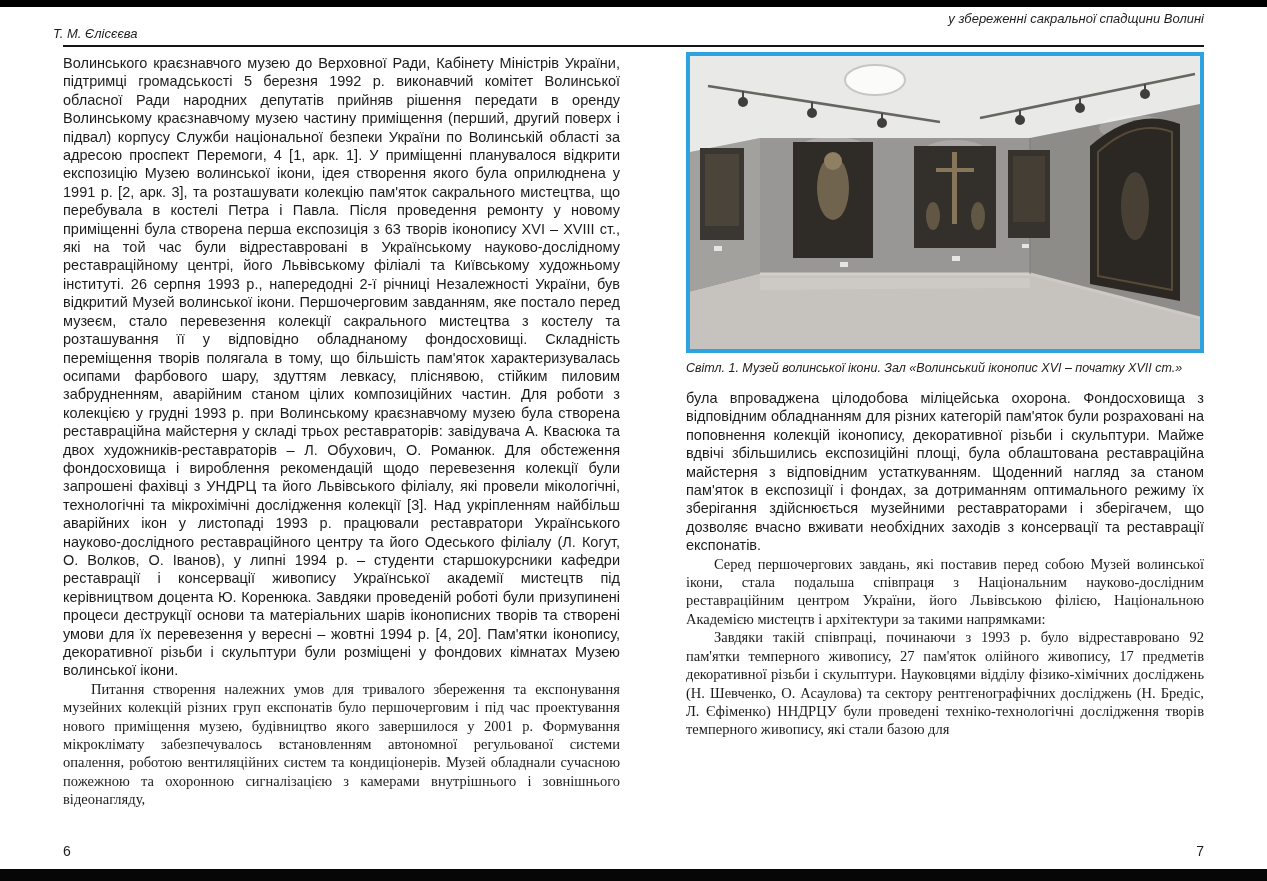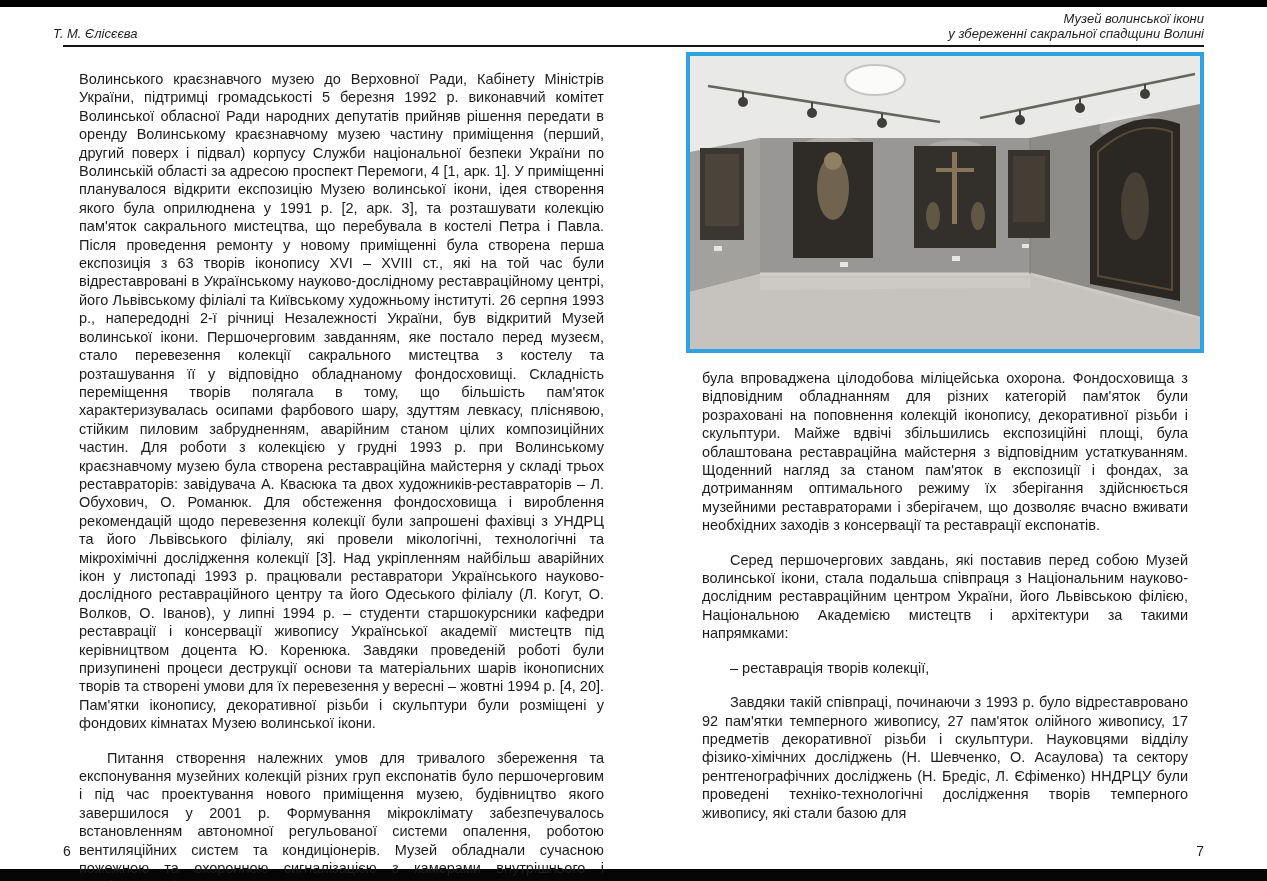--- a/index.html
+++ b/index.html
@@ -12,43 +12,42 @@
   .edge-bottom { position:absolute; bottom:0; left:0; width:100%; height:12px; background:#060606; }
 
   .running-head { position:absolute; font-style:italic; font-size:13px; color:#1e1e1e; }
   .running-head.left { left:53px; top:26px; }
   .running-head.right { left:686px; width:518px; top:11px; text-align:right; line-height:15px; }
   .head-rule { position:absolute; left:63px; top:45px; width:1141px; height:2px; background:#151515; }
 
   .col { position:absolute; font-size:14.5px; line-height:18.4px; text-align:justify; }
   .col-left { left:63px; top:54px; width:557px; }
   .col-right { left:686px; top:52px; width:518px; }
-  .col p { margin:16px; }
-  .col p.indent { text-indent:28px; }
+  .col p { margin:0; }
+  .col p.indent { text-indent:28px;font-family:Liberation Serif, serif; }
 
   .photo-frame { width:518px; height:301px; border:4px solid #2ea3e0; background:#9a9a9a; }
   .photo-frame svg { display:block; width:100%; height:100%; }
 
   .caption { font-style:italic; font-size:12.5px; line-height:15px; margin-top:8px; margin-bottom:13px; text-align:left; color:#222; }
 
   .folio { position:absolute; top:843px; font-size:14px; color:#1c1c1c; }
   .folio-left { left:63px; }
   .folio-right { left:686px; width:518px; text-align:right; }
 </style>
 </head>
 <body>
 
 <div class="sheet">
 
   <div class="edge-top"></div>
   <div class="edge-bottom"></div>
 
   <div class="running-head left">Т. М. Єлісєєва</div>
   <div class="running-head right">
-    <div>Музей волинської ікони</div>
     <div>у збереженні сакральної спадщини Волині</div>
   </div>
   <div class="head-rule"></div>
 
   <div class="col col-left">
     <p class="noindent">Волинського краєзнавчого музею до Верховної Ради, Кабінету Міністрів України, підтримці громадськості 5 березня 1992 р. виконавчий комітет Волинської обласної Ради народних депутатів прийняв рішення передати в оренду Волинському краєзнавчому музею частину приміщення (перший, другий поверх і підвал) корпусу Служби національної безпеки України по Волинській області за адресою проспект Перемоги, 4 [1, арк. 1]. У приміщенні планувалося відкрити експозицію Музею волинської ікони, ідея створення якого була оприлюднена у 1991 р. [2, арк. 3], та розташувати колекцію пам'яток сакрального мистецтва, що перебувала в костелі Петра і Павла. Після проведення ремонту у новому приміщенні була створена перша експозиція з 63 творів іконопису XVI – XVIII ст., які на той час були відреставровані в Українському науково-дослідному реставраційному центрі, його Львівському філіалі та Київському художньому інституті. 26 серпня 1993 р., напередодні 2-ї річниці Незалежності України, був відкритий Музей волинської ікони. Першочерговим завданням, яке постало перед музеєм, стало перевезення колекції сакрального мистецтва з костелу та розташування її у відповідно обладнаному фондосховищі. Складність переміщення творів полягала в тому, що більшість пам'яток характеризувалась осипами фарбового шару, здуттям левкасу, пліснявою, стійким пиловим забрудненням, аварійним станом цілих композиційних частин. Для роботи з колекцією у грудні 1993 р. при Волинському краєзнавчому музею була створена реставраційна майстерня у складі трьох реставраторів: завідувача А. Квасюка та двох художників-реставраторів – Л. Обухович, О. Романюк. Для обстеження фондосховища і вироблення рекомендацій щодо перевезення колекції були запрошені фахівці з УНДРЦ та його Львівського філіалу, які провели мікологічні, технологічні та мікрохімічні дослідження колекції [3]. Над укріпленням найбільш аварійних ікон у листопаді 1993 р. працювали реставратори Українського науково-дослідного реставраційного центру та його Одеського філіалу (Л. Когут, О. Волков, О. Іванов), у липні 1994 р. – студенти старшокурсники кафедри реставрації і консервації живопису Української академії мистецтв під керівництвом доцента Ю. Коренюка. Завдяки проведеній роботі були призупинені процеси деструкції основи та матеріальних шарів іконописних творів та створені умови для їх перевезення у вересні – жовтні 1994 р. [4, 20]. Пам'ятки іконопису, декоративної різьби і скульптури були розміщені у фондових кімнатах Музею волинської ікони.</p>
     <p class="indent">Питання створення належних умов для тривалого збереження та експонування музейних колекцій різних груп експонатів було першочерговим і під час проектування нового приміщення музею, будівництво якого завершилося у 2001 р. Формування мікроклімату забезпечувалось встановленням автономної регульованої системи опалення, роботою вентиляційних систем та кондиціонерів. Музей обладнали сучасною пожежною та охоронною сигналізацією з камерами внутрішнього і зовнішнього відеонагляду,</p>
   </div>
 
   <div class="col col-right">
@@ -117,23 +116,23 @@
         <rect x="332" y="188" width="7" height="4" fill="#e5e5e3"></rect>
 
         <path d="M400,90 Q445,50 490,68 L490,245 L400,228 Z" fill="#2b2723"></path>
         <path d="M408,96 Q445,62 482,76 L482,234 L408,220 Z" fill="none" stroke="#6b5a43" stroke-width="2" opacity="0.7"></path>
         <ellipse cx="445" cy="150" rx="14" ry="34" fill="#5c5140" opacity="0.6"></ellipse>
 
         <polygon points="70,222 340,222 340,232 70,234" fill="#ffffff" opacity="0.12"></polygon>
       </svg>
     </div>
 
+    <div class="caption">Світл. 1. Музей волинської ікони. Зал «Волинський іконопис XVI – початку XVII ст.»</div>
 
     <p class="noindent">була впроваджена цілодобова міліцейська охорона. Фондосховища з відповідним обладнанням для різних категорій пам'яток були розраховані на поповнення колекцій іконопису, декоративної різьби і скульптури. Майже вдвічі збільшились експозиційні площі, була облаштована реставраційна майстерня з відповідним устаткуванням. Щоденний нагляд за станом пам'яток в експозиції і фондах, за дотриманням оптимального режиму їх зберігання здійснюється музейними реставраторами і зберігачем, що дозволяє вчасно вживати необхідних заходів з консервації та реставрації експонатів.</p>
     <p class="indent">Серед першочергових завдань, які поставив перед собою Музей волинської ікони, стала подальша співпраця з Національним науково-дослідним реставраційним центром України, його Львівською філією, Національною Академією мистецтв і архітектури за такими напрямками:</p>
-    <p class="indent">– реставрація творів колекції,</p>
     <p class="indent">Завдяки такій співпраці, починаючи з 1993 р. було відреставровано 92 пам'ятки темперного живопису, 27 пам'яток олійного живопису, 17 предметів декоративної різьби і скульптури. Науковцями відділу фізико-хімічних досліджень (Н. Шевченко, О. Асаулова) та сектору рентгенографічних досліджень (Н. Бредіс, Л. Єфіменко) ННДРЦУ були проведені техніко-технологічні дослідження творів темперного живопису, які стали базою для</p>
   </div>
 
   <div class="folio folio-left">6</div>
   <div class="folio folio-right">7</div>
 
 </div>
 
 </body></html>

